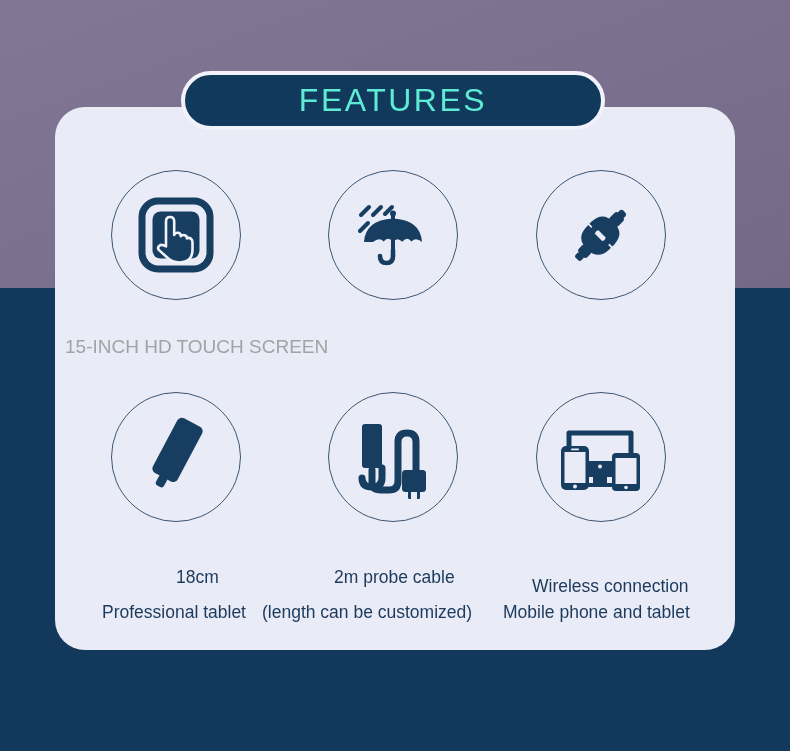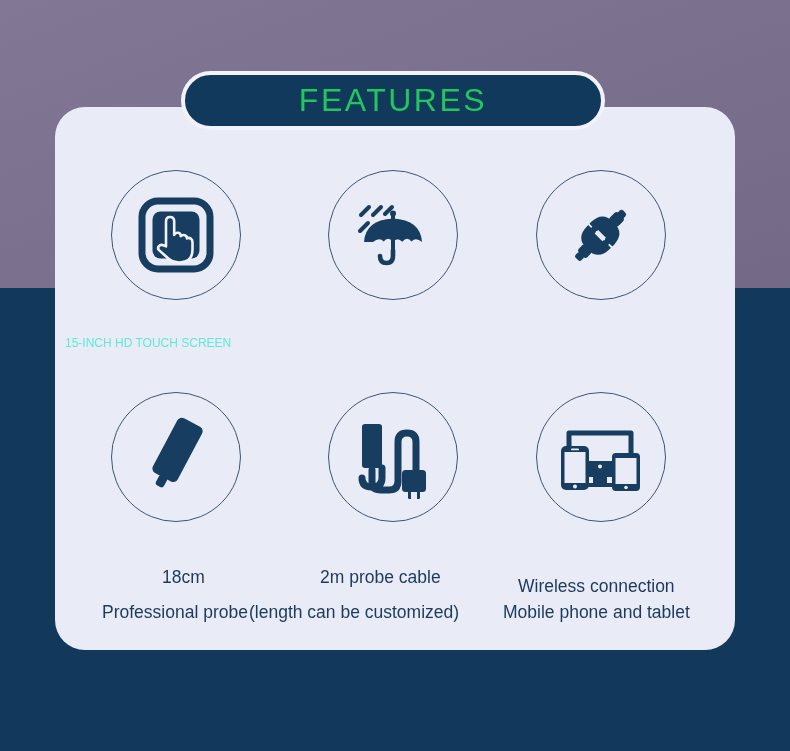--- a/index.html
+++ b/index.html
@@ -51,21 +51,21 @@
     width: 424px;
     height: 59px;
     background: #10395c;
     border: 4px solid #f2f2fa;
     border-radius: 30px;
     display: flex;
     align-items: center;
     justify-content: center;
   }
   #badge-text {
-    color: #22c55e;
+    color: #5eead4;
     font-size: 32px;
     letter-spacing: 2.5px;
     font-weight: 400;
   }
 
   
   .row { position: absolute; left: 55px; width: 680px; }
   #row1 { top: 170px; }
   #row2 { top: 392px; }
 
@@ -91,55 +91,55 @@
   }
   .circle svg { display: block; }
 
   
   #row1-labels {
     position: absolute;
     left: 55px;
     top: 336px;
     width: 690px;
     height: 26px;
-    color: #5eead4;
-    font-size: 12px;
+    color: #a3a3a3;
+    font-size: 19px;
     white-space: nowrap;
   }
   #row1-labels span { position: absolute; top: 0; }
   #lbl-touch { left: 10px; }
   #lbl-water { left: 252px; }
   #lbl-power { left: 427px; }
 
   #row2-labels {
     position: absolute;
     left: 55px;
     top: 567px;
     width: 690px;
     color: #1b3a5c;
     font-size: 17.5px;
     white-space: nowrap;
   }
-  #row2-labels span { position: absolute; }
+  #row2-labels span { position: absolute; margin-left: 14px; }
   #lbl-18cm     { left: 107px; top: 0; }
   #lbl-cable    { left: 265px; top: 0; text-align: center; }
   #lbl-wireless { left: 463px; top: 9px; }
 
   #row3-labels {
     position: absolute;
     left: 55px;
     top: 602px;
     width: 690px;
     color: #1b3a5c;
     font-size: 17.5px;
     white-space: nowrap;
   }
   #row3-labels span { position: absolute; top: 0; }
   #lbl-prof   { left: 47px; }
-  #lbl-custom { left: 194px; }
+  #lbl-custom { left: 207px; }
   #lbl-mobile { left: 448px; }
 </style>
 </head>
 <body>
 
 <div id="page">
 
   <div id="top-band"></div>
 
   <div id="card"></div>
@@ -253,18 +253,18 @@
     </div>
   </div>
 
   <div id="row2-labels">
     <span id="lbl-18cm">18cm</span>
     <span id="lbl-cable">2m probe cable</span>
     <span id="lbl-wireless">Wireless connection</span>
   </div>
 
   <div id="row3-labels">
-    <span id="lbl-prof">Professional  probe</span>
+    <span id="lbl-prof">Professional  tablet</span>
     <span id="lbl-custom">(length can be customized)</span>
     <span id="lbl-mobile">Mobile phone and tablet</span>
   </div>
 
 </div>
 
 </body></html>

